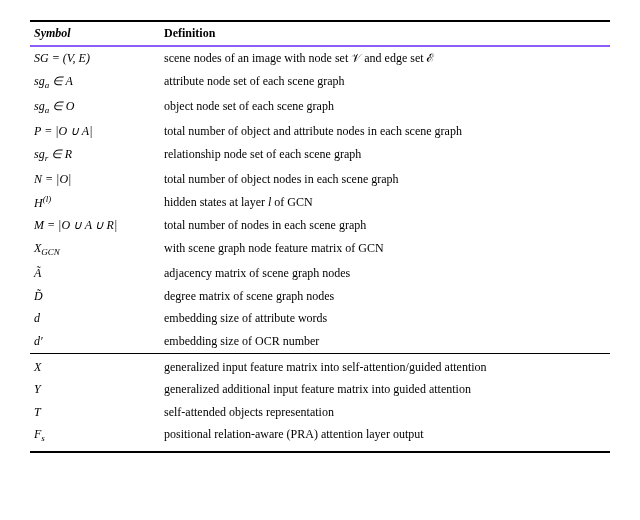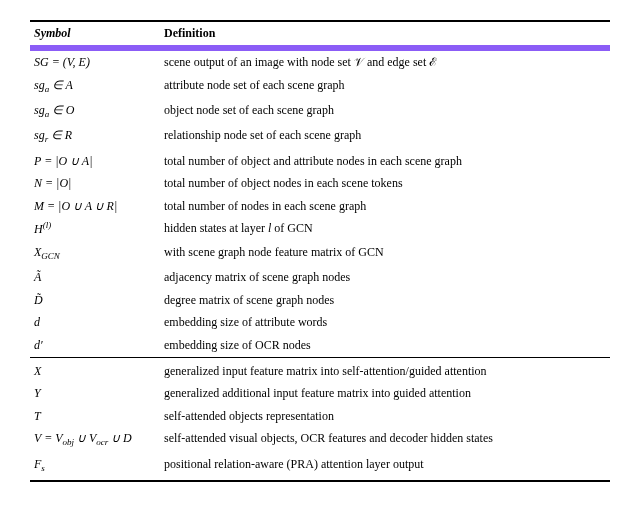--- a/index.html
+++ b/index.html
@@ -9,21 +9,21 @@
       background: #ffffff;
       width: 640px;
       min-height: 520px;
       padding: 20px 30px;
     }
     .table-container {
       width: 100%;
       border-collapse: collapse;
     }
     .table-container thead tr {
-      border-bottom: 6px solid #8b5cf6;
+      border-bottom: 2px solid #8b5cf6;
       border-top: 2px solid #000;
     }
     .table-container thead th {
       font-weight: bold;
       padding: 4px 8px 4px 4px;
       text-align: left;
       vertical-align: bottom;
     }
     .table-container tbody tr {
       vertical-align: top;
@@ -60,84 +60,80 @@
 <table class="table-container">
   <thead>
     <tr>
       <th class="symbol-col">Symbol</th>
       <th class="def-col">Definition</th>
     </tr>
   </thead>
   <tbody id="table-body">
   <tr>
         <td class="symbol-col"><i>SG</i> = (<i>V</i>, <i>E</i>)</td>
-        <td class="def-col">scene output of an image with node set 𝒱 and edge set ℰ</td>
+        <td class="def-col">scene nodes of an image with node set 𝒱 and edge set ℰ</td>
       </tr>
       <tr>
         <td class="symbol-col">sg<sub><i>a</i></sub> ∈ <i>A</i></td>
         <td class="def-col">attribute node set of each scene graph</td>
       </tr>
       <tr>
         <td class="symbol-col">sg<sub><i>a</i></sub> ∈ <i>O</i></td>
         <td class="def-col">object node set of each scene graph</td>
       </tr>
       <tr>
+        <td class="symbol-col"><i>P</i> = |<i>O</i> ∪ <i>A</i>|</td>
+        <td class="def-col">total number of object and attribute nodes in each scene graph</td>
+      </tr>
+      <tr>
         <td class="symbol-col">sg<sub><i>r</i></sub> ∈ <i>R</i></td>
         <td class="def-col">relationship node set of each scene graph</td>
       </tr>
       <tr>
-        <td class="symbol-col"><i>P</i> = |<i>O</i> ∪ <i>A</i>|</td>
-        <td class="def-col">total number of object and attribute nodes in each scene graph</td>
+        <td class="symbol-col"><i>N</i> = |<i>O</i>|</td>
+        <td class="def-col">total number of object nodes in each scene graph</td>
       </tr>
       <tr>
-        <td class="symbol-col"><i>N</i> = |<i>O</i>|</td>
-        <td class="def-col">total number of object nodes in each scene tokens</td>
+        <td class="symbol-col"><i>H</i><sup>(<i>l</i>)</sup></td>
+        <td class="def-col">hidden states at layer <i>l</i> of GCN</td>
       </tr>
       <tr>
         <td class="symbol-col"><i>M</i> = |<i>O</i> ∪ <i>A</i> ∪ <i>R</i>|</td>
         <td class="def-col">total number of nodes in each scene graph</td>
-      </tr>
-      <tr>
-        <td class="symbol-col"><i>H</i><sup>(<i>l</i>)</sup></td>
-        <td class="def-col">hidden states at layer <i>l</i> of GCN</td>
       </tr>
       <tr>
         <td class="symbol-col"><i>X</i><sub>GCN</sub></td>
         <td class="def-col">with scene graph node feature matrix of GCN</td>
       </tr>
       <tr>
         <td class="symbol-col"><i>Ã</i></td>
         <td class="def-col">adjacency matrix of scene graph nodes</td>
       </tr>
       <tr>
         <td class="symbol-col"><i>D̃</i></td>
         <td class="def-col">degree matrix of scene graph nodes</td>
       </tr>
       <tr>
         <td class="symbol-col"><i>d</i></td>
         <td class="def-col">embedding size of attribute words</td>
       </tr>
       <tr>
         <td class="symbol-col"><i>d</i>′</td>
-        <td class="def-col">embedding size of OCR nodes</td>
+        <td class="def-col">embedding size of OCR number</td>
       </tr>
       <tr class="section-divider">
         <td class="symbol-col"><i>X</i></td>
         <td class="def-col">generalized input feature matrix into self-attention/guided attention</td>
       </tr>
       <tr>
         <td class="symbol-col"><i>Y</i></td>
         <td class="def-col">generalized additional input feature matrix into guided attention</td>
       </tr>
       <tr>
         <td class="symbol-col"><i>T</i></td>
         <td class="def-col">self-attended objects representation</td>
       </tr>
       <tr>
-        <td class="symbol-col"><i>V</i> = <i>V</i><sub>obj</sub> ∪ <i>V</i><sub>ocr</sub> ∪ <i>D</i></td>
-        <td class="def-col">self-attended visual objects, OCR features and decoder hidden states</td>
-      </tr>
-      <tr>
         <td class="symbol-col"><i>F</i><sub><i>s</i></sub></td>
         <td class="def-col">positional relation-aware (PRA) attention layer output</td>
       </tr>
     </tbody>
 </table>
 
 </body></html>

